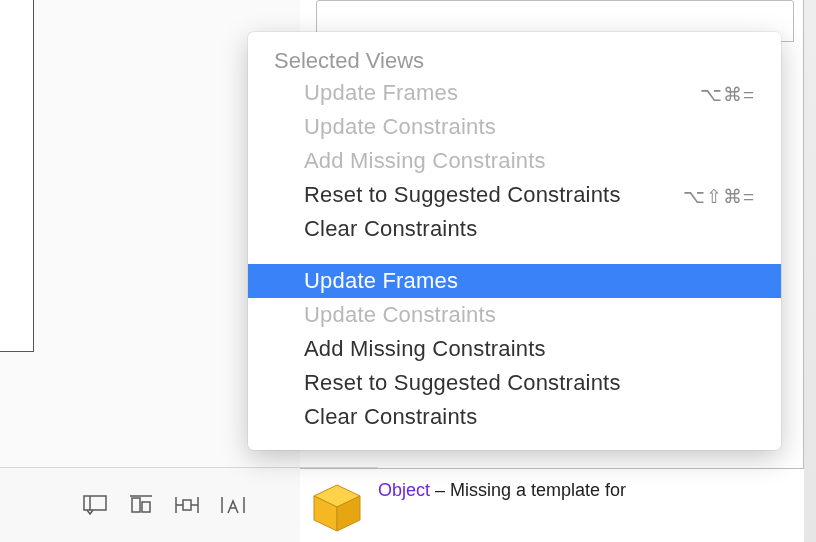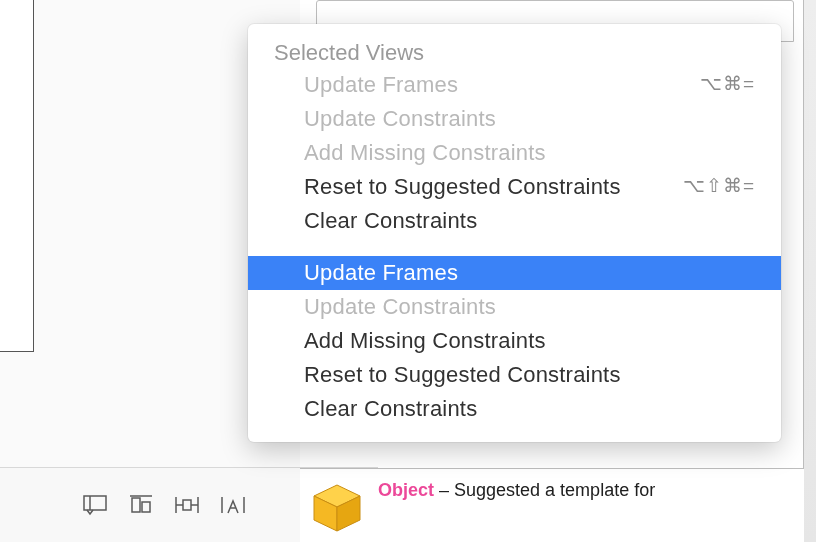--- a/index.html
+++ b/index.html
@@ -1,26 +1,26 @@
 <!DOCTYPE html>
 <html><head>
 <meta charset="utf-8">
 <style>
 html,body{margin:0;padding:0;width:816px;height:542px;overflow:hidden;font-family:-apple-system,"Helvetica Neue",Helvetica,Arial,sans-serif;background:#fff;-webkit-font-smoothing:antialiased}
 .canvas-bg{position:absolute;left:0;top:0;width:300px;height:468px;background:#fafafa}
 .canvas-frame{position:absolute;left:-70px;top:-130px;width:102px;height:480px;background:#fff;border:1px solid #555}
 .right-panel{position:absolute;right:0;top:0;width:12px;height:542px;background:linear-gradient(#eee,#e6e6e6)}
 .right-panel-edge{position:absolute;right:12px;top:0;width:1px;height:542px;background:#bdbdbd}
 .obj-bar{position:absolute;left:300px;right:12px;top:468px;height:74px;background:#fff;border-top:1px solid #bdbdbd;display:flex;align-items:flex-start;padding-top:10px}
-.obj-title{font-weight:700;font-size:18px;color:#ec4899}
+.obj-title{font-weight:400;font-size:18px;color:#6d28d9}
 .obj-desc{font-weight:400}
 .top-field{position:absolute;left:316px;right:22px;top:0;height:40px;background:#fff;border:1px solid #bdbdbd;border-radius:3px 3px 0 0}
-.menu{position:absolute;left:248px;top:24px;width:533px;background:#fff;border-radius:6px;box-shadow:0 8px 28px rgba(0,0,0,.22),0 0 0 1px rgba(0,0,0,.05);padding:14px 0 16px}
+.menu{position:absolute;left:248px;top:32px;width:533px;background:#fff;border-radius:6px;box-shadow:0 8px 28px rgba(0,0,0,.22),0 0 0 1px rgba(0,0,0,.05);padding:14px 0 16px}
 .menu-header{color:#9a9a9a;font-size:22px;font-weight:400;padding:2px 26px}
-.menu-item{font-size:22px;color:#323232;padding:4px 26px 4px 56px;display:flex;justify-content:space-between;align-items:flex-start;letter-spacing:.2px}
+.menu-item{font-size:22px;color:#323232;padding:4px 26px 4px 56px;display:flex;justify-content:space-between;align-items:flex-end;letter-spacing:.2px}
 .menu-item.disabled{color:#b8b8b8}
 .menu-item.selected{background:#3a82f7;color:#fff}
 .shortcut{color:#8a8a8a;font-size:19px;letter-spacing:1px}
 .menu-spacer{height:18px}
 .toolbar{position:absolute;left:0;bottom:0;height:74px;width:300px;background:#f8f8f8;border-top:1px solid #d8d8d8;display:flex;align-items:center;padding-left:78px;gap:12px}
 .tb-btn{width:34px;height:28px;display:flex;align-items:center;justify-content:center}
 .tb-btn svg{stroke:#5a5a5a;stroke-width:1.5;fill:none}
 .cube{width:58px;height:58px;margin:0 12px 0 8px;flex:0 0 58px}
 .obj-text{font-size:18px;line-height:1.25;color:#202020;max-width:380px}
 </style>
@@ -66,21 +66,21 @@
 
 <div class="obj-bar">
   <div class="cube">
     <svg width="58" height="58" viewBox="0 0 58 58">
       <polygon points="29,6 52,17 29,28 6,17" fill="#ffd24a" stroke="#c98d12" stroke-width="1"></polygon>
       <polygon points="6,17 29,28 29,52 6,41" fill="#f5b823" stroke="#c98d12" stroke-width="1"></polygon>
       <polygon points="52,17 29,28 29,52 52,41" fill="#e6a611" stroke="#c98d12" stroke-width="1"></polygon>
     </svg>
   </div>
   <div class="obj-text">
-    <span class="obj-title">Object</span><span class="obj-desc"> – Suggested a template for</span>
+    <span class="obj-title">Object</span><span class="obj-desc"> – Missing a template for</span>
   </div>
 </div>
 
 <div class="menu">
   <div class="menu-header">Selected Views</div>
 
   <div class="menu-item disabled">
     <span>Update Frames</span>
     <span class="shortcut">⌥⌘=</span>
   </div>

